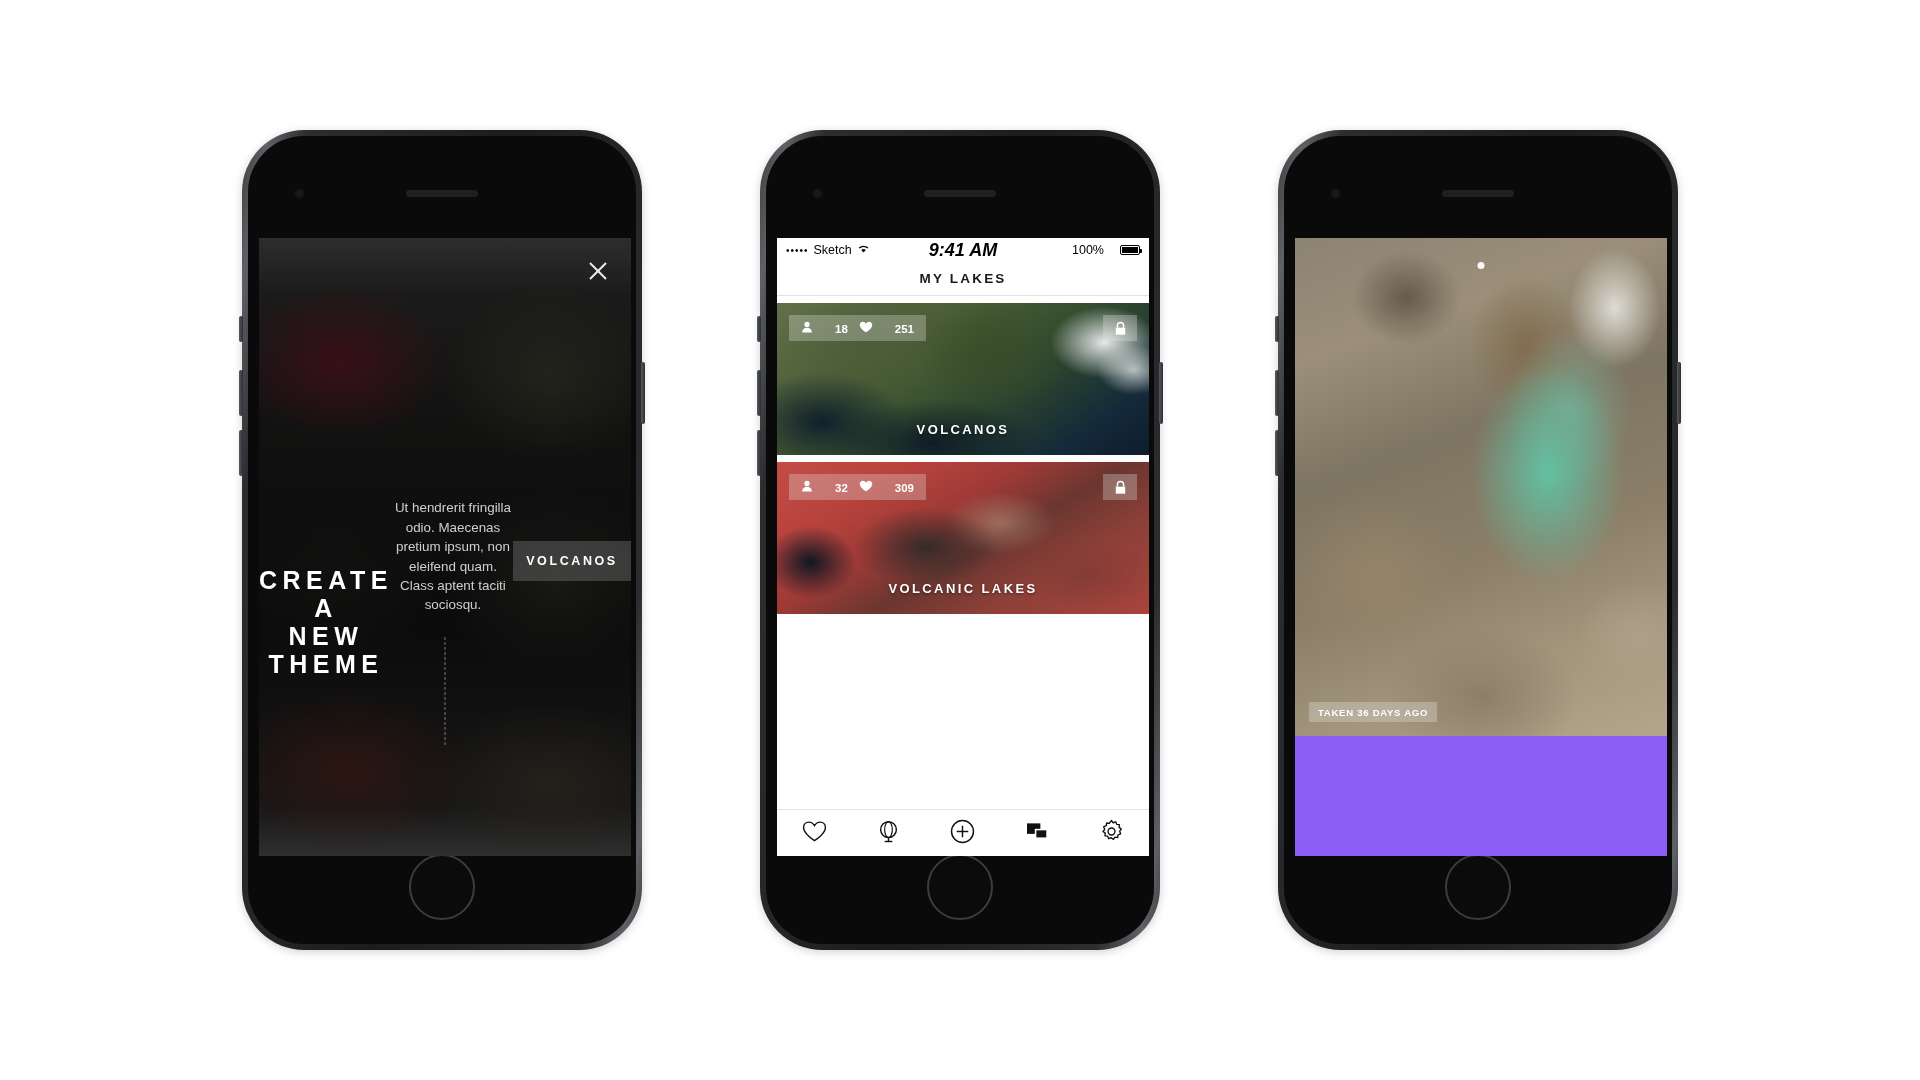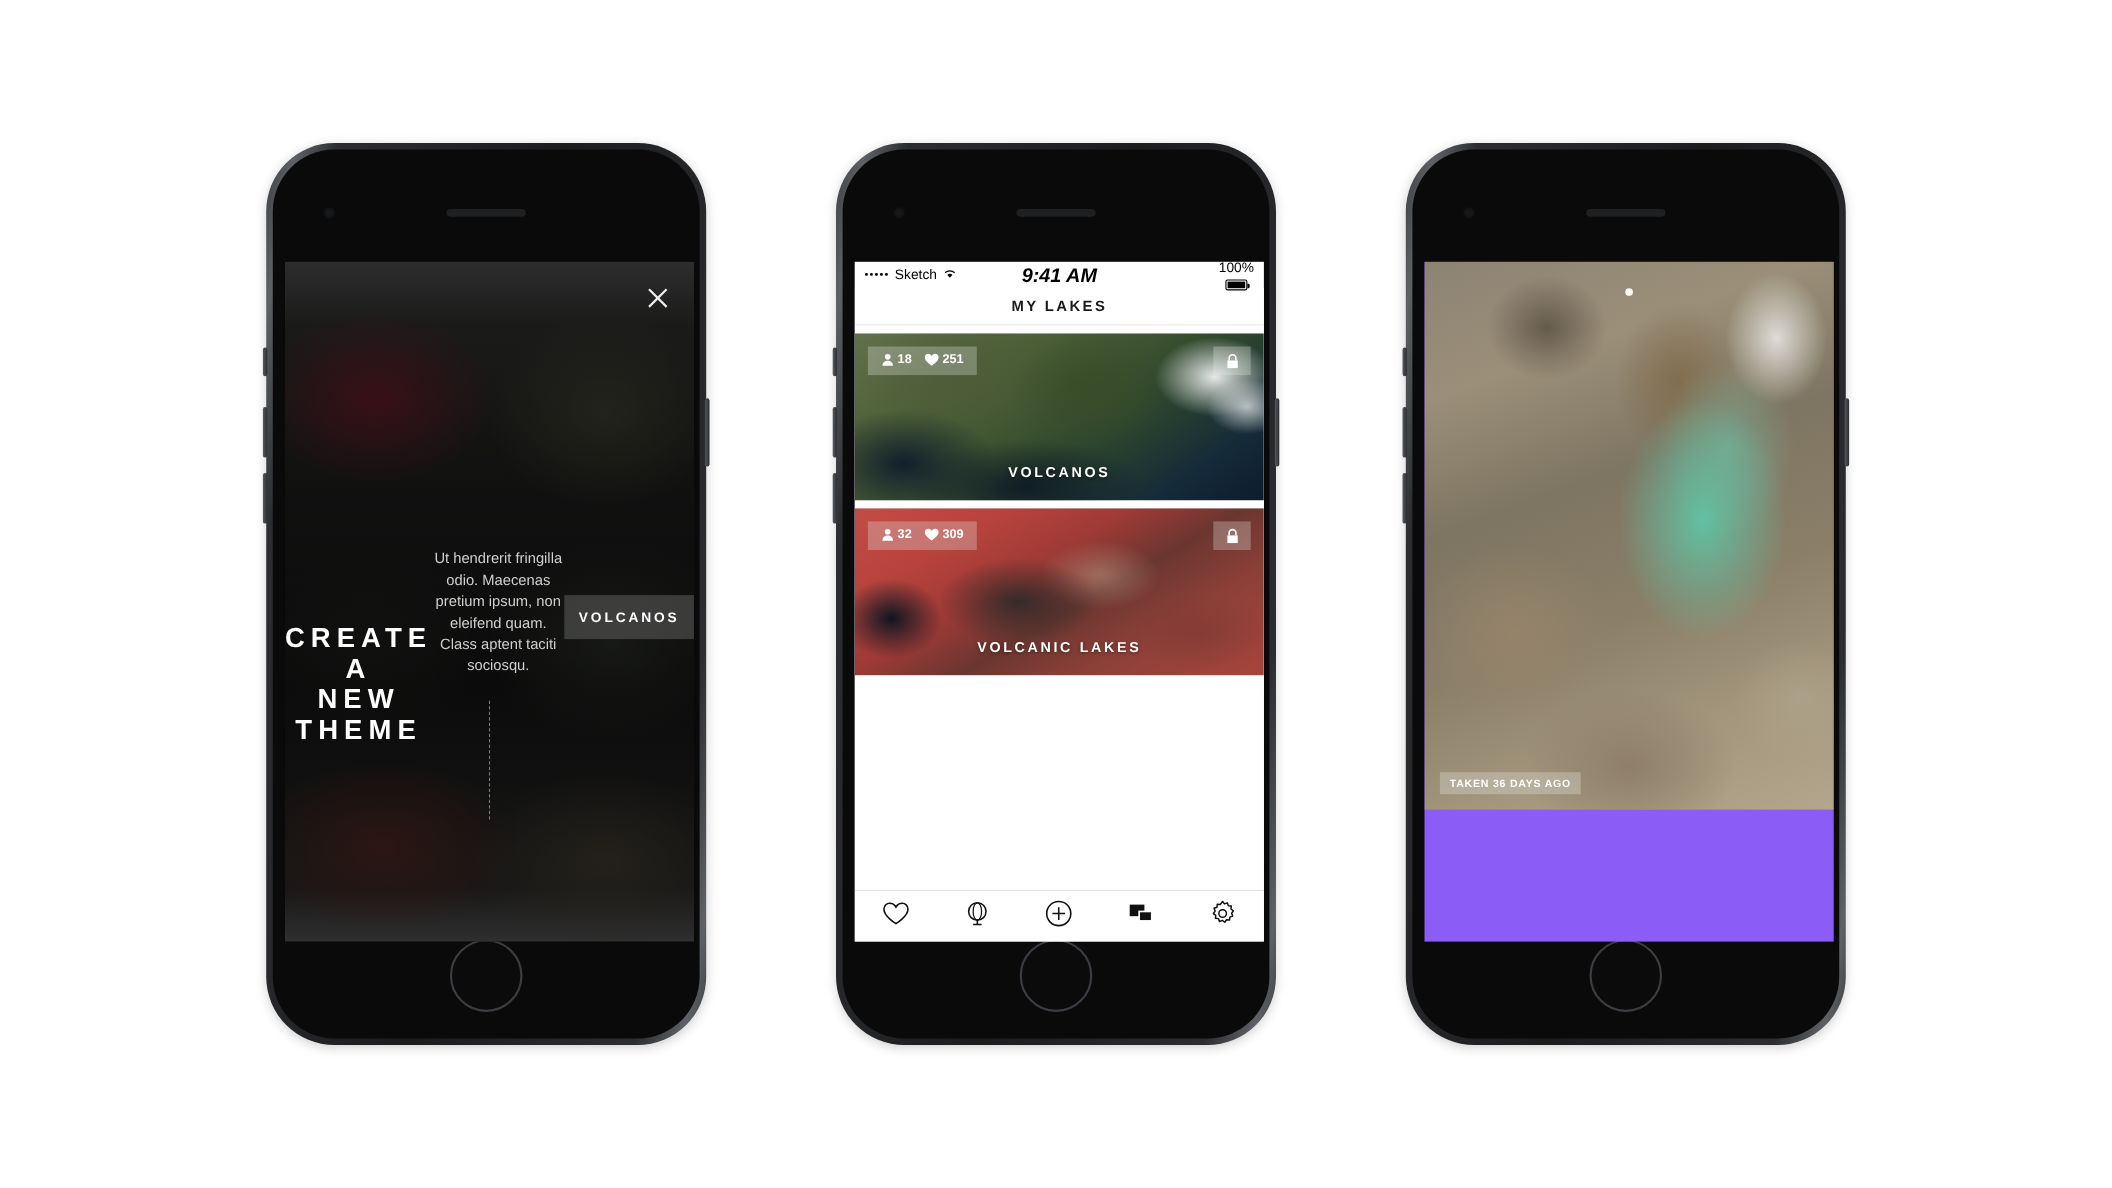--- a/index.html
+++ b/index.html
@@ -155,23 +155,22 @@
     position: relative;
   }
   .sb-left { display:flex; align-items:center; gap:5px; }
   .sb-dots { letter-spacing:1px; font-size:10px; }
   .sb-carrier { font-size:12.5px; }
   .sb-center {
     position:absolute; left:0; right:0; text-align:center;
     font-weight:600; font-size:18px;font-style:italic;
   }
   .sb-right {
-    margin-left:auto; display:flex; align-items:center; gap:4px;
+    margin-left:auto; display:flex; align-items:center; gap:16px;
     font-size:12.5px;
-    flex-direction:column;
   }
   .battery {
     width:20px; height:10px; border:1px solid #000; border-radius:2px;
     position:relative; display:inline-block;
   }
   .battery::after {
     content:''; position:absolute; right:-3px; top:3px;
     width:2px; height:4px; background:#000; border-radius:0 1px 1px 0;
   }
   .battery i { position:absolute; inset:1px; background:#000; display:block; }
@@ -206,21 +205,21 @@
       radial-gradient(ellipse 80px 46px at 60% 40%, rgba(186,150,128,0.55), transparent 68%),
       radial-gradient(ellipse 90px 50px at 84% 74%, rgba(120,56,50,0.55), transparent 70%),
       linear-gradient(150deg,#c24d47 0%, #b8433d 22%, #9e3a36 40%, #6b3630 56%, #8d4038 74%, #a8443c 100%);
   }
   .card-stats {
     position:absolute; top:12px; left:12px;
     height:26px; padding: 0 12px;
     background: rgba(232,232,228,0.30);
     display:flex; align-items:center; gap:11px;
   }
-  .stat { display:flex; align-items:flex-start; gap:3px; }
+  .stat { display:flex; align-items:flex-end; gap:22px; }
   .stat span { color:#fff; font-size:11.5px; font-weight:700; }
   .card-lock {
     position:absolute; top:12px; right:12px;
     width:34px; height:26px;
     background: rgba(232,232,228,0.30);
     display:flex; align-items:center; justify-content:center;
   }
   .card-label {
     position:absolute; left:0; right:0; bottom:18px;
     text-align:center; color:#fff;

